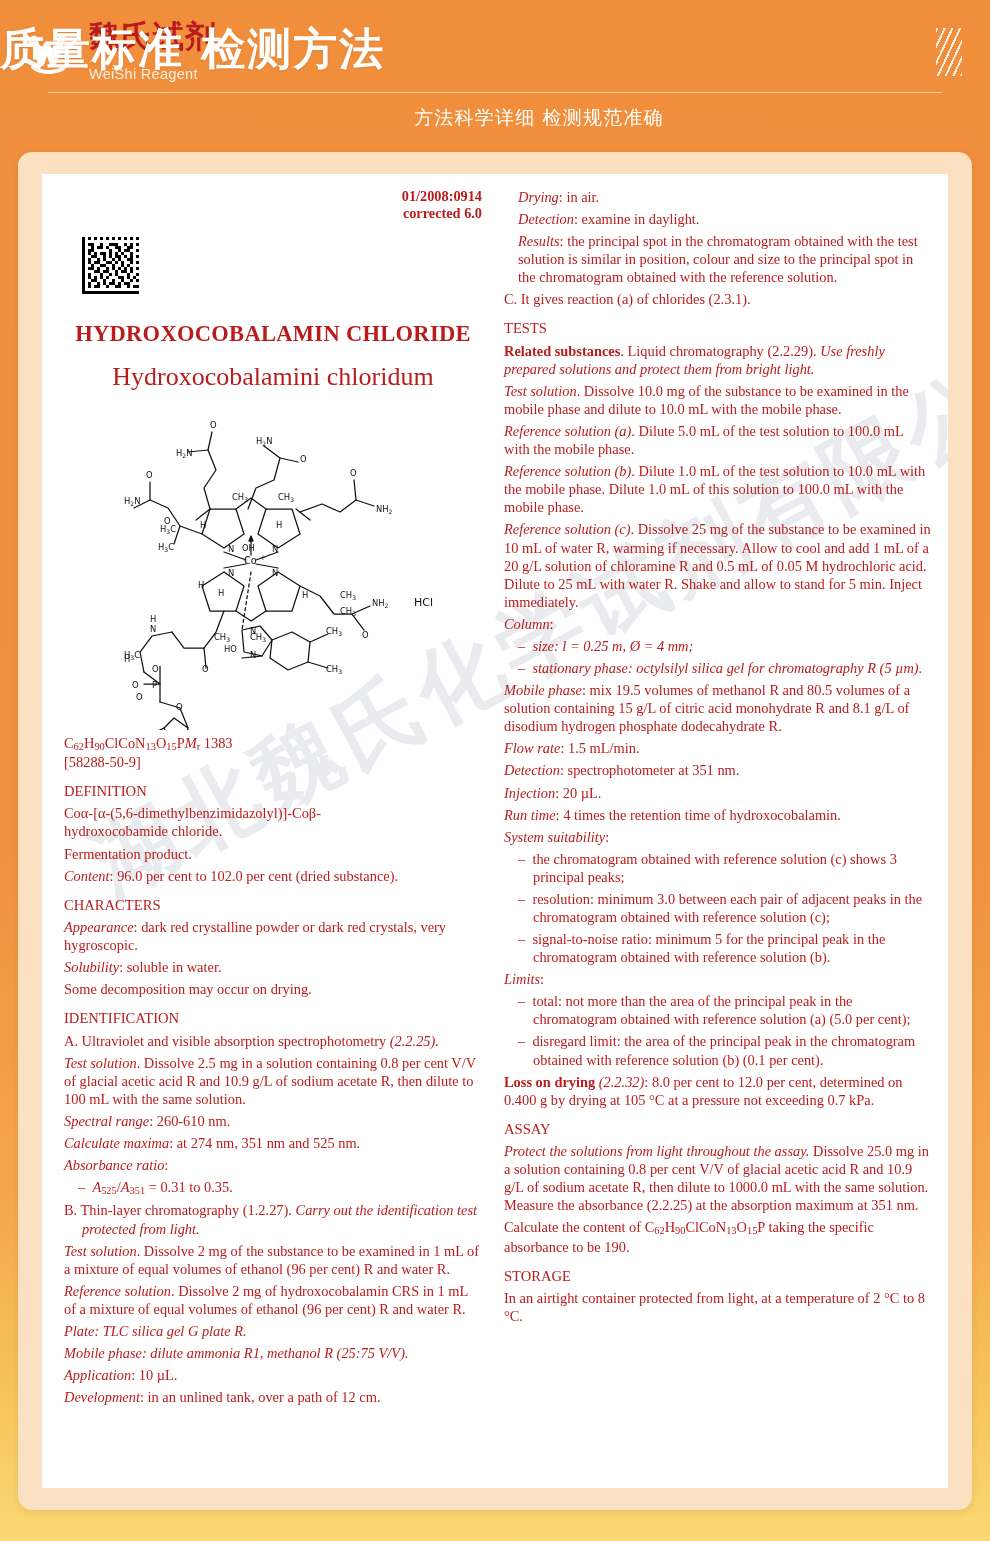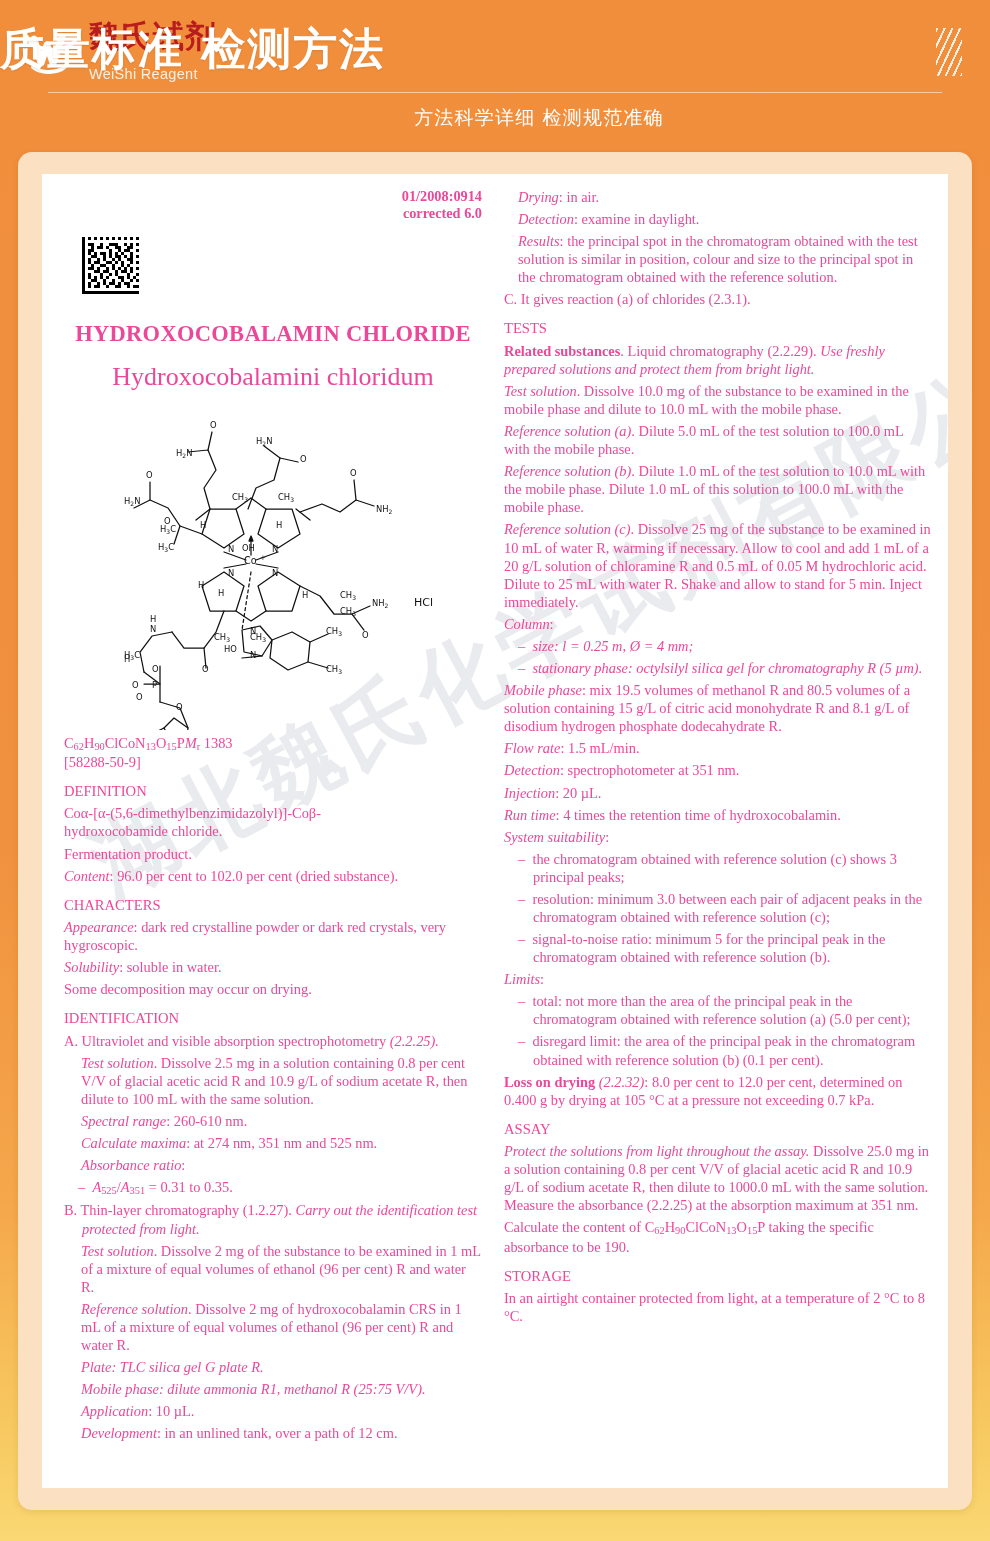--- a/index.html
+++ b/index.html
@@ -27,38 +27,38 @@
   
   #frame{position:absolute;left:18px;top:152px;width:954px;height:1358px;
      background:#fce0c2;border-radius:14px;box-shadow:0 2px 7px rgba(120,60,0,.12);}
   #sheet{position:absolute;left:42px;top:174px;width:906px;height:1314px;background:#ffffff;overflow:hidden;}
   
   #watermark{position:absolute;left:55px;top:640px;width:860px;
      font-family:"DejaVu Sans",sans-serif;font-weight:bold;font-size:86px;
      color:rgba(120,130,150,.16);transform:rotate(-28deg);transform-origin:left center;
      white-space:nowrap;pointer-events:none;letter-spacing:6px;}
   
-  .col{position:absolute;top:14px;font-size:14.4px;line-height:1.255;color:#ec4899;}
+  .col{position:absolute;top:14px;font-size:14.4px;line-height:1.255;color:#b91c1c;}
   #col-left{left:22px;width:418px;}
   #col-right{left:462px;width:428px;}
   p{margin:0 0 4px 0;}
   .tight{margin-bottom:0;}
   .sec{margin-top:11px;margin-bottom:4px;font-size:14.6px;}
   .it{font-style:italic;}
   .bd{font-weight:bold;}
   .refno{text-align:right;font-weight:bold;font-size:14.3px;line-height:1.22;margin:0;}
   #dmx{width:57px;height:57px;margin:14px 0 0 18px;}
   #drug-title{text-align:center;font-weight:bold;font-size:22.5px;letter-spacing:.3px;margin:26px 0 0 0;}
   #drug-latin{text-align:center;font-size:26px;margin:13px 0 0 0;}
   #struct{margin:6px 0 0 0;width:418px;height:330px;position:relative;}
   #struct svg{position:absolute;left:0;top:0;}
   .formula-row{display:flex;justify-content:flex-start;align-items:baseline;margin-top:4px;}
   .hang{padding-left:18px;text-indent:-18px;}
   .hang2{padding-left:15px;text-indent:-15px;margin-left:14px;}
-  .ind{margin-left:17px;}
+  .ind{}
   .ind2{margin-left:14px;}
   sub{font-size:72%;vertical-align:-0.22em;}
 </style>
 </head>
 <body>
 
 <div id="header">
 
   <div id="logo-block">
     <div id="logo-mark">

